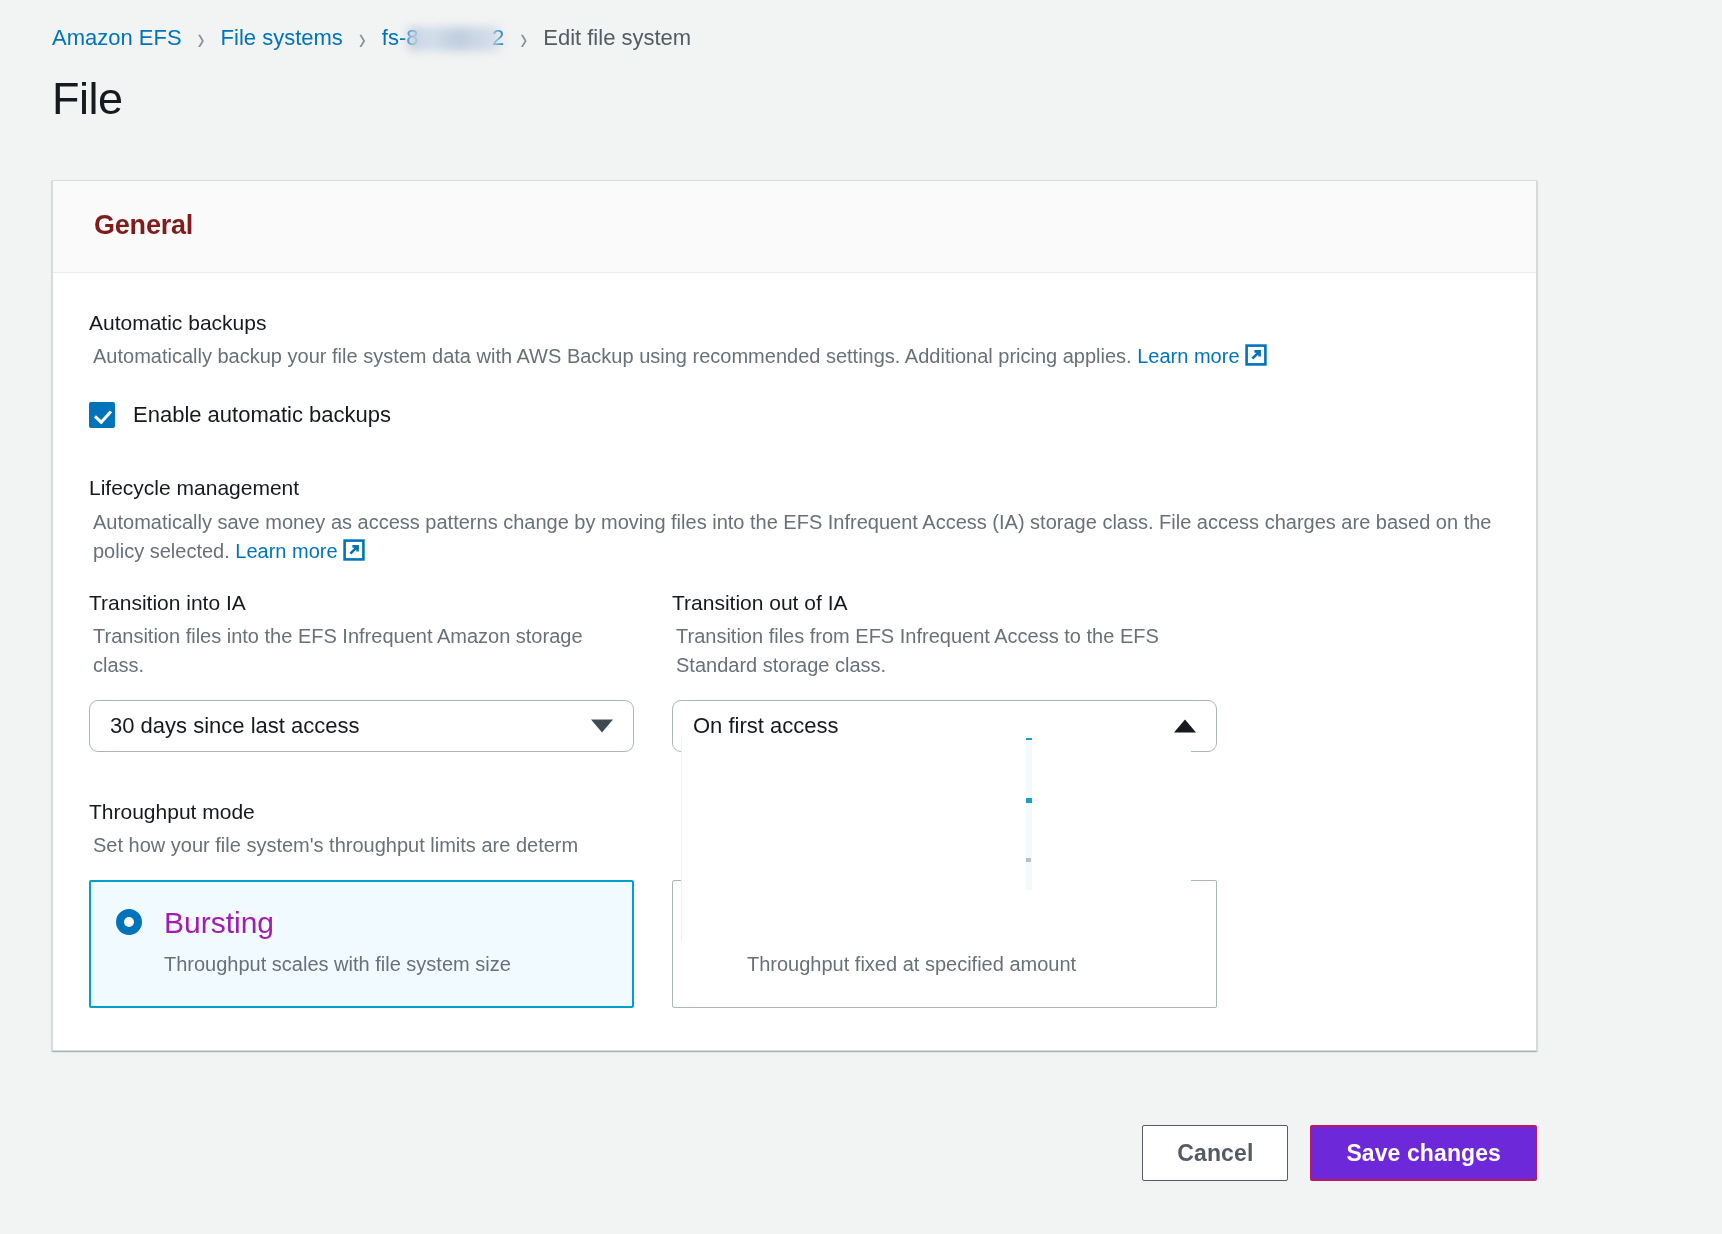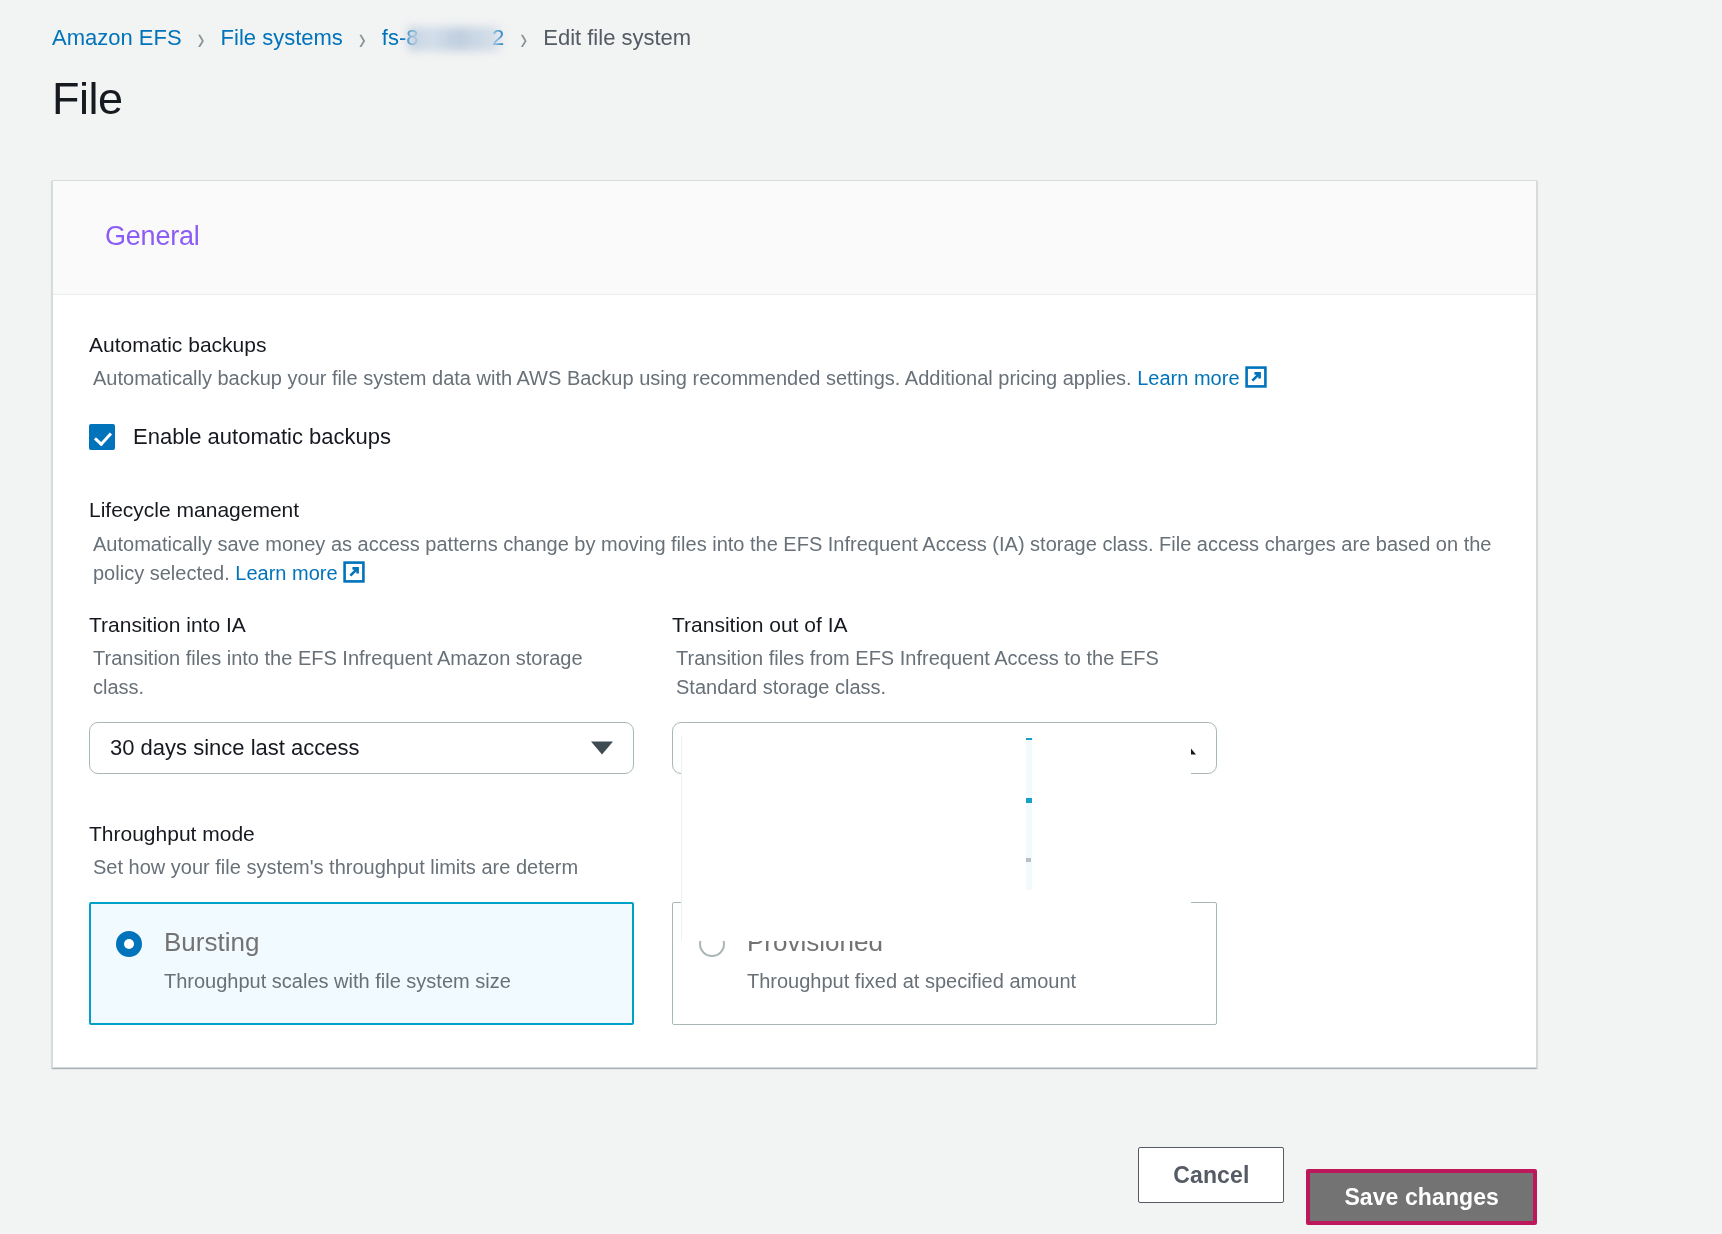--- a/index.html
+++ b/index.html
@@ -81,24 +81,24 @@
     background: #ffffff;
     border: 1px solid #d5dbdb;
     box-shadow: 0 1px 1px 0 rgba(0,28,36,0.18), 1px 1px 1px 0 rgba(0,28,36,0.08), -1px 1px 1px 0 rgba(0,28,36,0.08);
   }
   .panel-header {
     background: #fafafa;
     border-bottom: 1px solid #eaeded;
     padding: 24px 36px 26px 36px;
   }
   .panel-header h2 {
-    margin: 16px;
+    margin: 5px;
     font-size: 27px;
-    font-weight: 400;
-    color: #8b5cf6;
+    font-weight: 700;
+    color: #7f1d1d;
     letter-spacing: -0.2px;
   }
   .panel-body {
     padding: 36px 36px 42px 36px;
   }
 
   
   .field-label {
     font-size: 21px;
     font-weight: 400;
@@ -297,22 +297,22 @@
     left: 50%;
     top: 50%;
     transform: translate(-50%, -50%);
     width: 10px;
     height: 10px;
     border-radius: 50%;
     background: #ffffff;
   }
   .tile-text { margin-left: 22px; }
   .tile-title {
-    font-size: 26px;
-    color: #737373;
+    font-size: 30px;
+    color: #a21caf;
     line-height: 1.2;
   }
   .tile-desc {
     font-size: 20px;
     color: #687078;
     margin-top: 10px;
     line-height: 1.3;
   }
 
   
@@ -337,27 +337,26 @@
     letter-spacing: 0.1px;
   }
   .btn-cancel {
     background: #ffffff;
     border: 1px solid #545b64;
     color: #545b64;
     height: 56px;
     padding: 0 34px;
   }
   .btn-save {
-    background: #737373;
-    border: 4px solid #be185d;
+    background: #6d28d9;
+    border: 2px solid #be185d;
     color: #ffffff;
     height: 56px;
     padding: 0 34px;
     margin-left: 22px;
-    margin-top: 44px;
   }
 </style>
 </head>
 <body>
 
 <nav class="breadcrumb">
   <span class="crumb-link">Amazon EFS</span>
   <span class="crumb-sep">›</span>
   <span class="crumb-link">File systems</span>
   <span class="crumb-sep">›</span>

